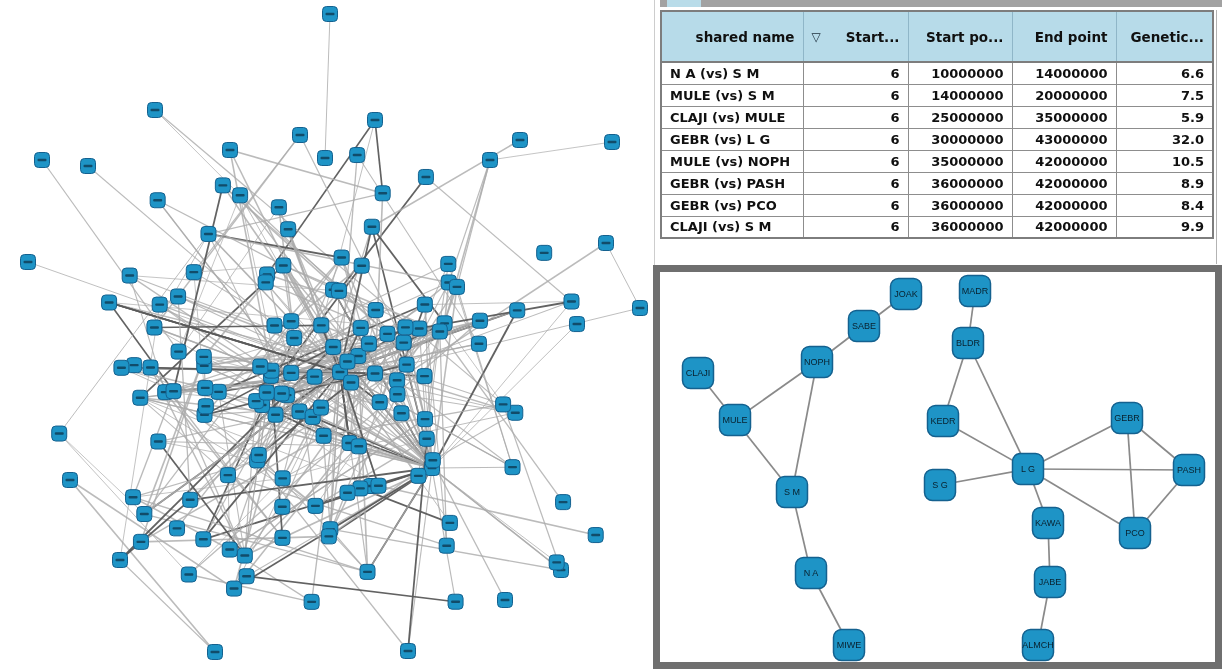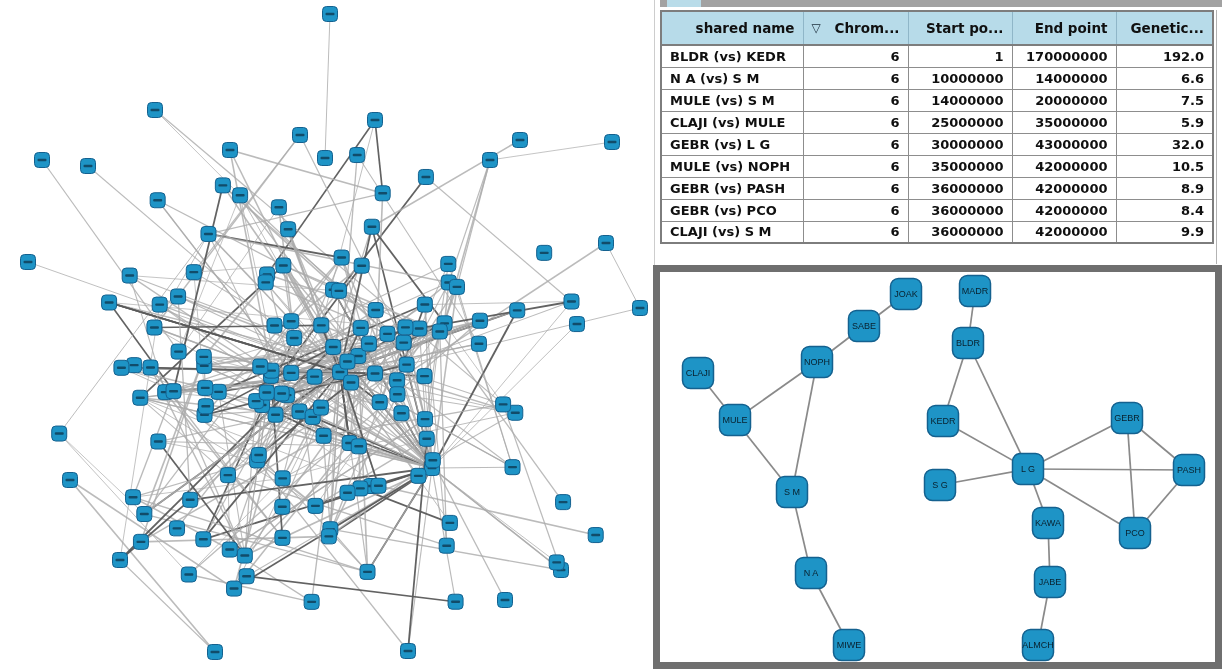--- a/index.html
+++ b/index.html
@@ -9,21 +9,21 @@
   
   .main-net{position:absolute;left:0;top:0;width:655px;height:669px;background:#fff}
   .v-divider{position:absolute;left:654px;top:0;width:1px;height:265px;background:#cdcdcd}
   
   .table-panel{position:absolute;left:655px;top:0;width:567px;height:265px;background:#fff}
   .hscroll{position:absolute;left:5px;top:0;width:562px;height:7px;background:#a2a2a2}
   .hscroll .thumb{position:absolute;left:7px;top:0;width:34px;height:7px;background:#b9dce9}
   .gutter-line{position:absolute;left:561px;top:10px;width:1px;height:254px;background:#b3b3b3}
   table.edge-table{position:absolute;left:5px;top:10px;border-collapse:collapse;table-layout:fixed;
        background:#fff;border:2px solid #7d7d7d;font-family:"DejaVu Sans",sans-serif}
-  table.edge-table th{height:34px;background:#b7dbe9;border:1px solid #8fb6c8;border-bottom:2px solid #7d7d7d;
+  table.edge-table th{height:51px;background:#b7dbe9;border:1px solid #8fb6c8;border-bottom:2px solid #7d7d7d;
        font-size:13.5px;font-weight:700;color:#101010;padding:0 8px;vertical-align:middle;white-space:nowrap;overflow:hidden}
   table.edge-table td{height:22px;border:1px solid #8d8d8d;font-size:13px;font-weight:700;color:#101010;
        padding:0 8px;white-space:nowrap;overflow:hidden;background:#fff}
   td.c-left{text-align:left;padding-left:7px}
   td.c-right{text-align:right}
   .th-right{text-align:right}
   .th-flex{display:flex;align-items:center;justify-content:space-between}
   .funnel{font-size:12px;font-weight:400;color:#1a2c3a;line-height:1}
   
   .subnet-panel{position:absolute;left:653px;top:265px;width:671px;height:404px;background:#fff}
@@ -1082,36 +1082,29 @@
           <col style="width:104px">
         <col style="width:104px">
           <col style="width:97px">
       </colgroup>
       <thead>
         <tr id="header-row">
             <th class="th-right">shared name</th>
             <th>
               <div class="th-flex">
                 <span class="funnel">▽</span>
-                <span>Chrom...</span>
+                <span>Start...</span>
               </div>
             </th>
             <th class="th-right">Start po...</th>
             <th class="th-right">End point</th>
             <th class="th-right">Genetic...</th>
           </tr>
       </thead>
       <tbody id="table-body">
-          <tr>
-            <td class="c-left">BLDR (vs) KEDR</td>
-            <td class="c-right">6</td>
-            <td class="c-right">1</td>
-            <td class="c-right">170000000</td>
-            <td class="c-right">192.0</td>
-          </tr>
           <tr>
             <td class="c-left">N A (vs) S M</td>
             <td class="c-right">6</td>
             <td class="c-right">10000000</td>
             <td class="c-right">14000000</td>
             <td class="c-right">6.6</td>
           </tr>
           <tr>
             <td class="c-left">MULE (vs) S M</td>
             <td class="c-right">6</td>

